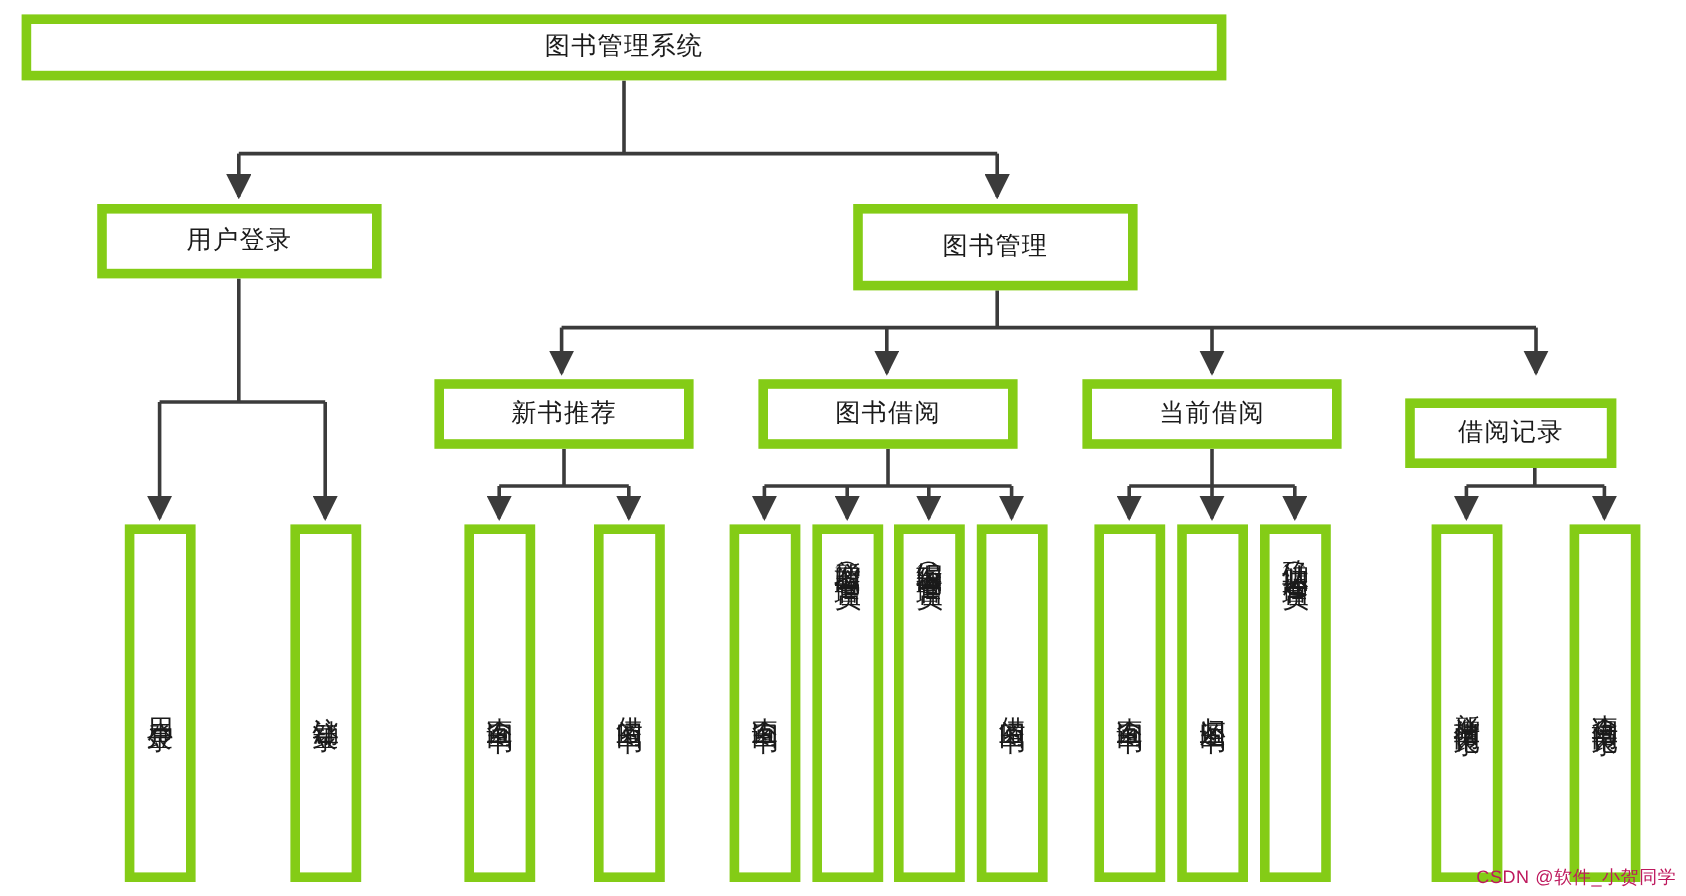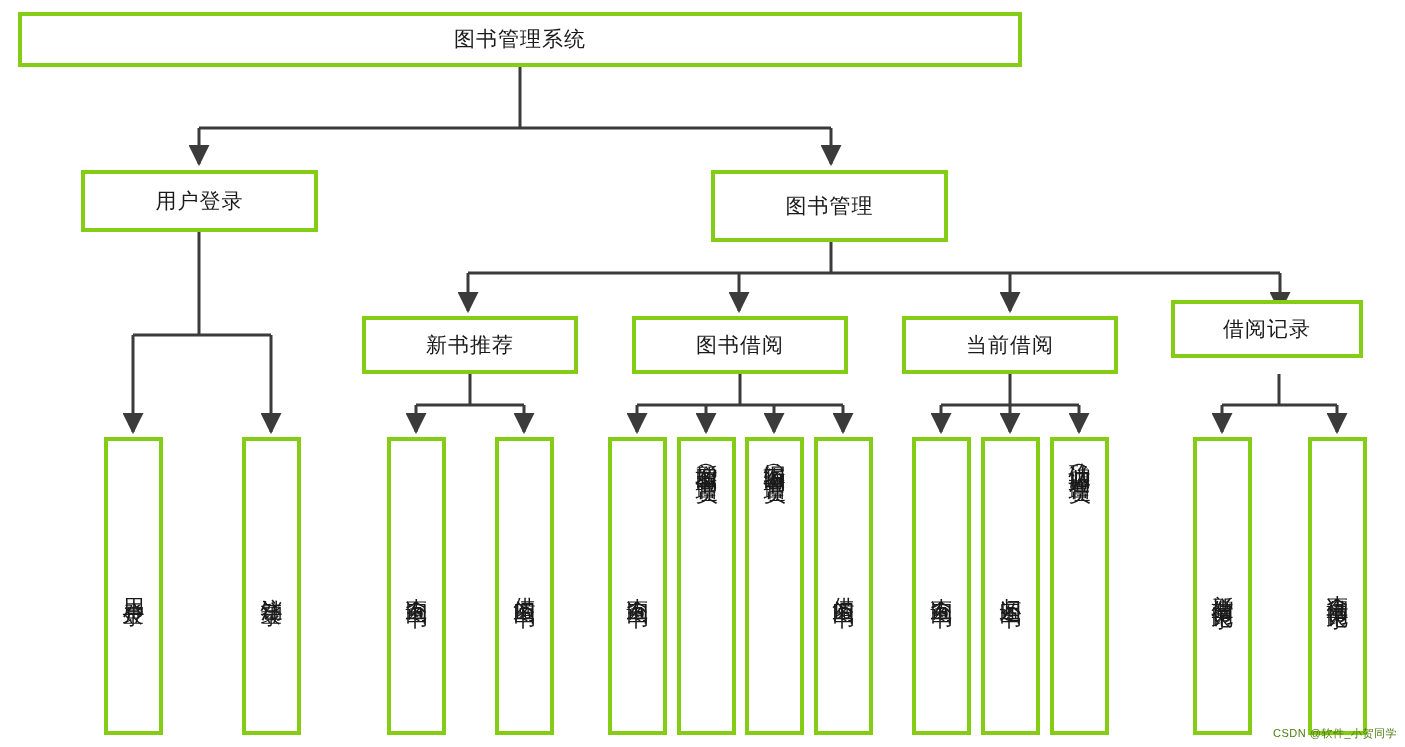--- a/index.html
+++ b/index.html
@@ -21,21 +21,21 @@
     position: absolute;
     left: 0;
     top: 0;
     width: 1405px;
     height: 747px;
     pointer-events: none;
   }
   .node {
     position: absolute;
     box-sizing: border-box;
-    border: 4px solid #84cc16;
+    border: 8px solid #84cc16;
     background: #ffffff;
     display: flex;
     align-items: center;
     justify-content: center;
     color: #1a1a1a;
   }
   .node .label {
     font-size: 21px;
     line-height: 1.15;
     letter-spacing: 1px;
@@ -55,22 +55,22 @@
     text-align: center;
   }
   .node.leaf.top .label {
     align-self: flex-start;
     margin-top: 4px;
   }
   .watermark {
     position: absolute;
     right: 8px;
     bottom: 6px;
-    font-size: 11px;
-    color: #4d7c0f;
+    font-size: 15px;
+    color: #be185d;
     white-space: nowrap;
     letter-spacing: 0.5px;
   }
 </style>
 </head>
 <body>
 
 <div id="canvas">
 
   <svg class="wires" viewBox="0 0 1405 747" xmlns="http://www.w3.org/2000/svg">
@@ -136,21 +136,21 @@
 
   <div class="node" style="left:632px; top:316px; width:216px; height:58px;">
     <span class="label">图书借阅</span>
   </div>
   <div class="node" style="left:362px; top:316px; width:216px; height:58px;">
     <span class="label">新书推荐</span>
   </div>
   <div class="node" style="left:902px; top:316px; width:216px; height:58px;align-items:center;">
     <span class="label">当前借阅</span>
   </div>
-  <div class="node" style="left:1171px; top:300px; width:192px; height:58px;">
+  <div class="node" style="left:1171px; top:332px; width:176px; height:58px;">
     <span class="label">借阅记录</span>
   </div>
 
   <div class="node leaf" style="left:104px; top:437px; width:59px; height:298px;">
     <span class="label">用户登录</span>
   </div>
   <div class="node leaf" style="left:242px; top:437px; width:59px; height:298px;">
     <span class="label">注销登录</span>
   </div>
 

